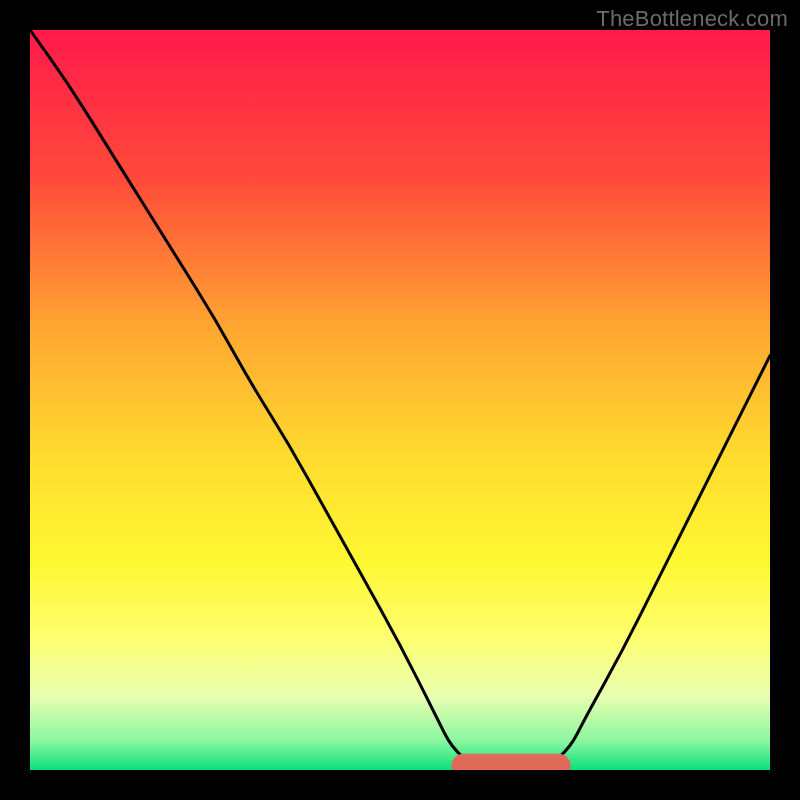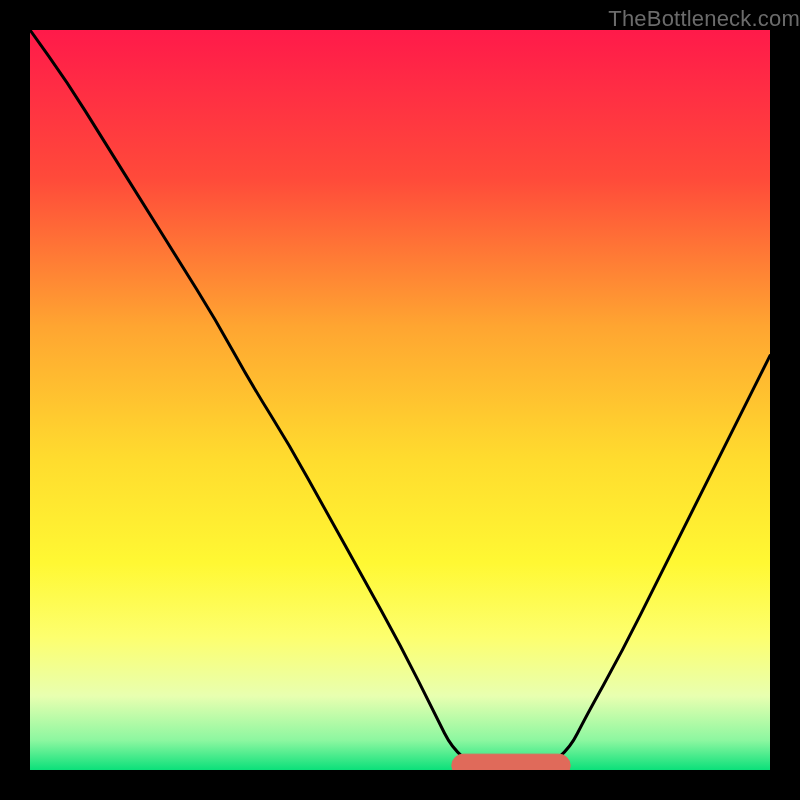--- a/index.html
+++ b/index.html
@@ -7,21 +7,21 @@
     width: 800px;
     height: 800px;
     background: #000;
     position: relative;
     overflow: hidden;
     font-family: Arial, Helvetica, sans-serif;
   }
   .watermark {
     position: absolute;
     top: 6px;
-    right: 0;
+    right: 12px;
     color: #6b6b6b;
     font-size: 22px;
     font-weight: 500;
     z-index: 10;
     letter-spacing: 0.2px;
   }
   .plot {
     position: absolute;
     left: 30px;
     top: 30px;

